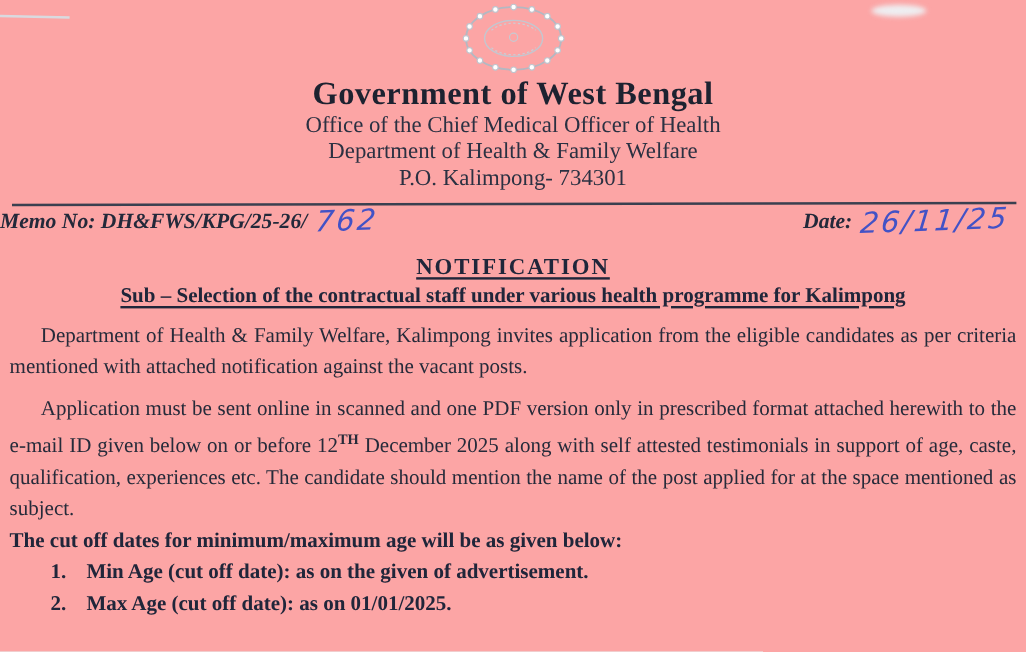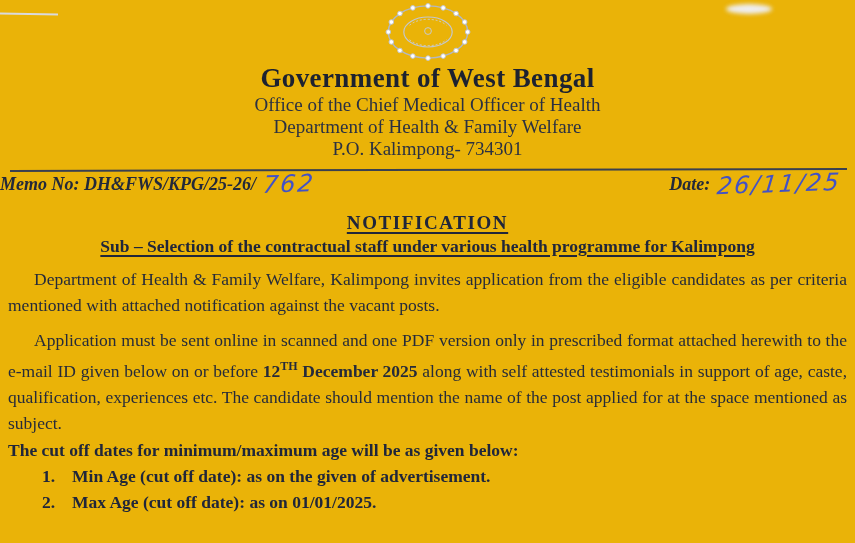--- a/index.html
+++ b/index.html
@@ -1,19 +1,19 @@
 <!DOCTYPE html>
 <html><head>
 <meta charset="utf-8">
 <style>
   html,body{margin:0;padding:0;background:#e9e9e9;}
   .page{
     position:relative;
     width:855px;height:543px;
-    background:#eab308;
+    background:#fca5a5;
     font-family:"Liberation Serif", serif;
     color:#272c3a;
     overflow:hidden;
     box-sizing:border-box;
   }
   .artifact-line{position:absolute;left:0;top:13px;width:58px;height:2px;background:#d9dadf;transform:rotate(1.2deg);}
   .artifact-smudge{position:absolute;left:726px;top:4px;width:46px;height:10px;background:#eeeef1;border-radius:50%;filter:blur(2px);}
   .seal-wrap{display:flex;justify-content:center;padding-top:2px;height:58px;}
   .hdr{text-align:center;}
   .hdr-title{font-size:27px;font-weight:bold;letter-spacing:0.4px;color:#1d2230;line-height:1.15;margin-top:3px;}
@@ -41,21 +41,21 @@
   .notif-heading span{text-decoration:underline;text-decoration-thickness:2px;text-underline-offset:3px;}
   .subject{
     text-align:center;font-weight:bold;font-size:17.5px;margin-top:2px;color:#20263a;
   }
   .subject span{text-decoration:underline;text-decoration-thickness:1.5px;text-underline-offset:3px;}
   .para{
     font-size:17.5px;line-height:26px;margin:9px 8px 0 8px;
     text-indent:26px;text-align:justify;color:#262b3a;
   }
   .para sup{font-size:12px;font-weight:bold;}
-  .b{font-weight:bold;}
+  .b{font-weight:normal;}
   .cutoff{
     font-size:17.5px;line-height:26px;font-weight:bold;margin:1px 8px 0 8px;color:#20263a;
   }
   .list{margin:0 8px 0 42px;}
   .li{display:flex;font-weight:bold;font-size:17.5px;line-height:26px;color:#20263a;}
   .li .num{width:30px;flex:0 0 auto;}
 </style>
 </head>
 <body>
 

